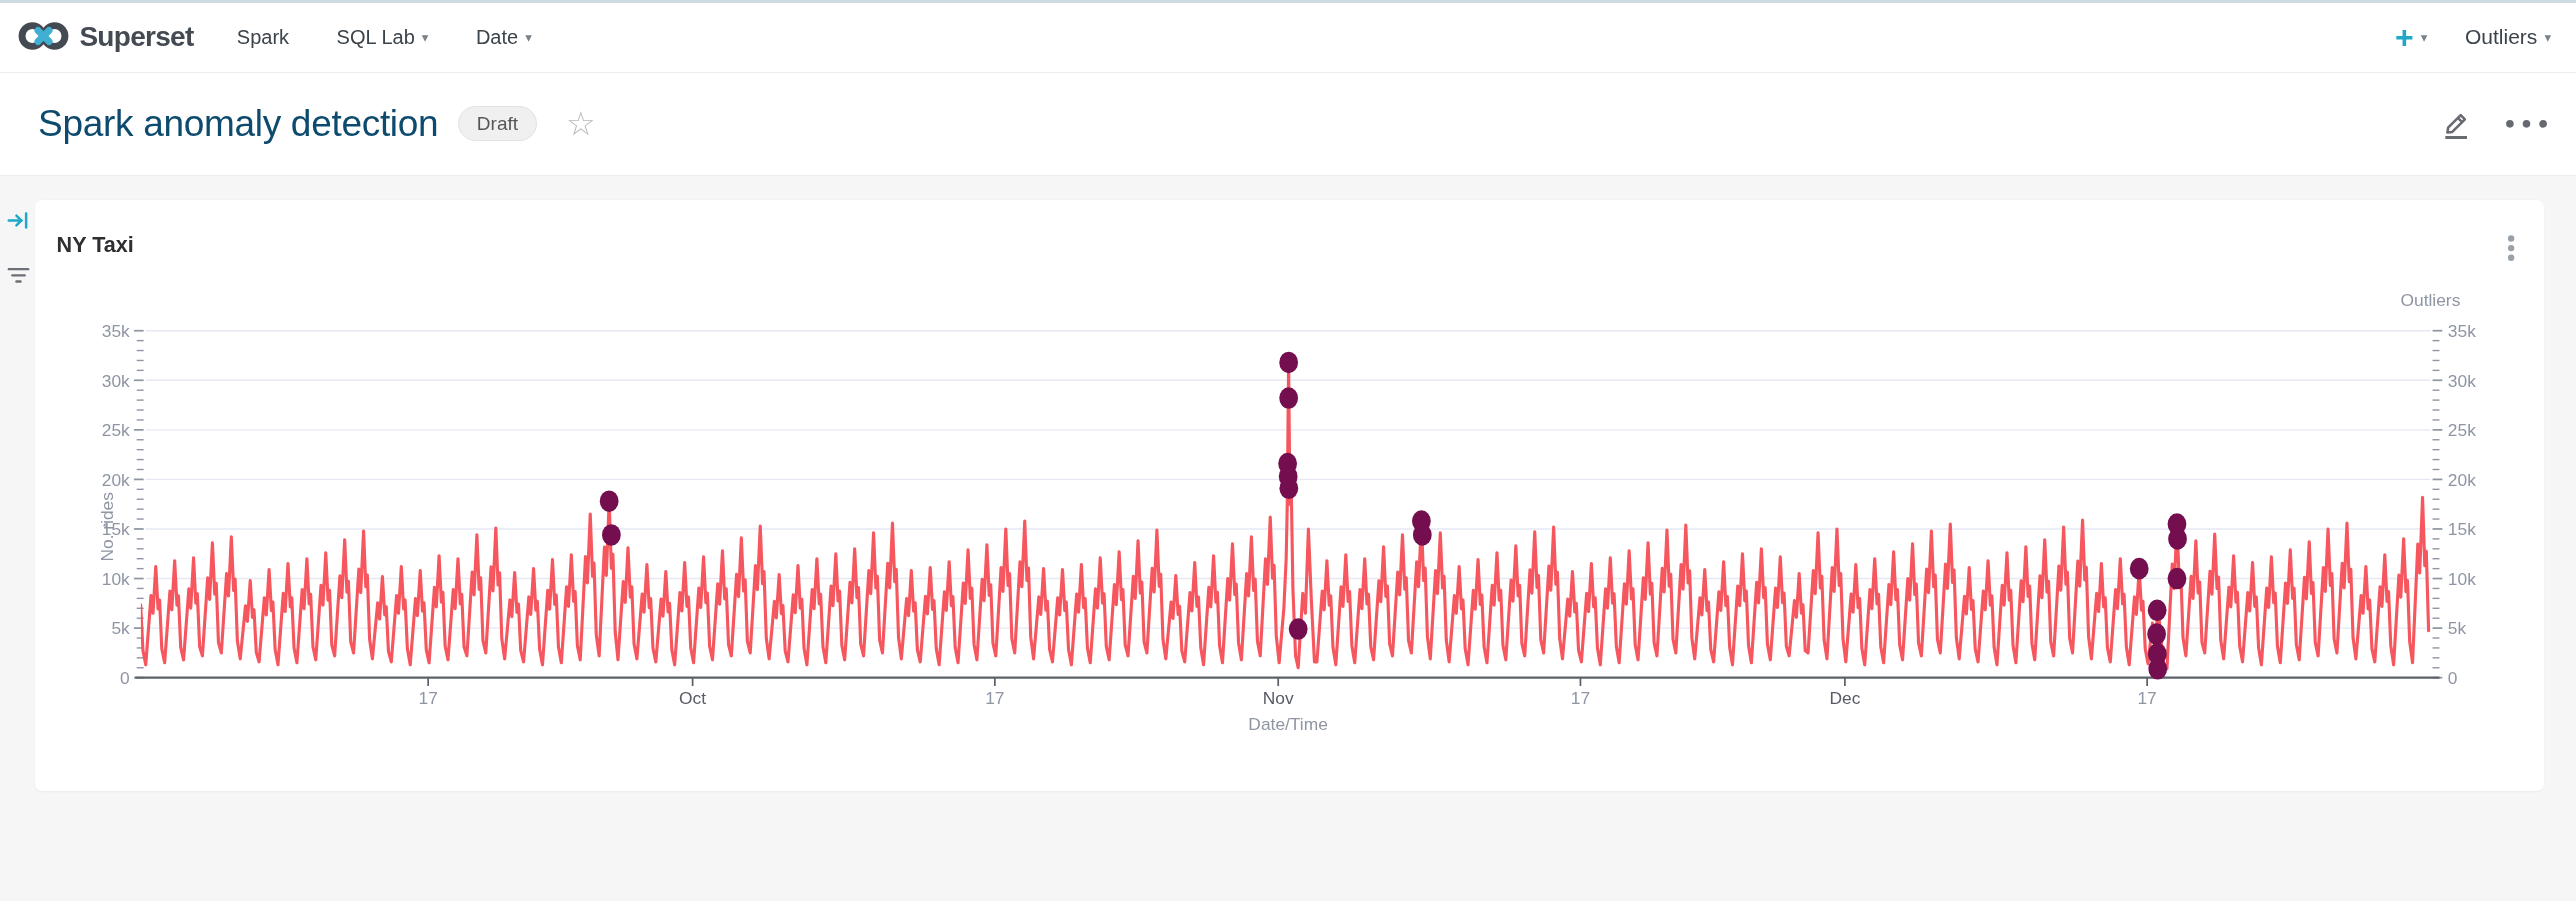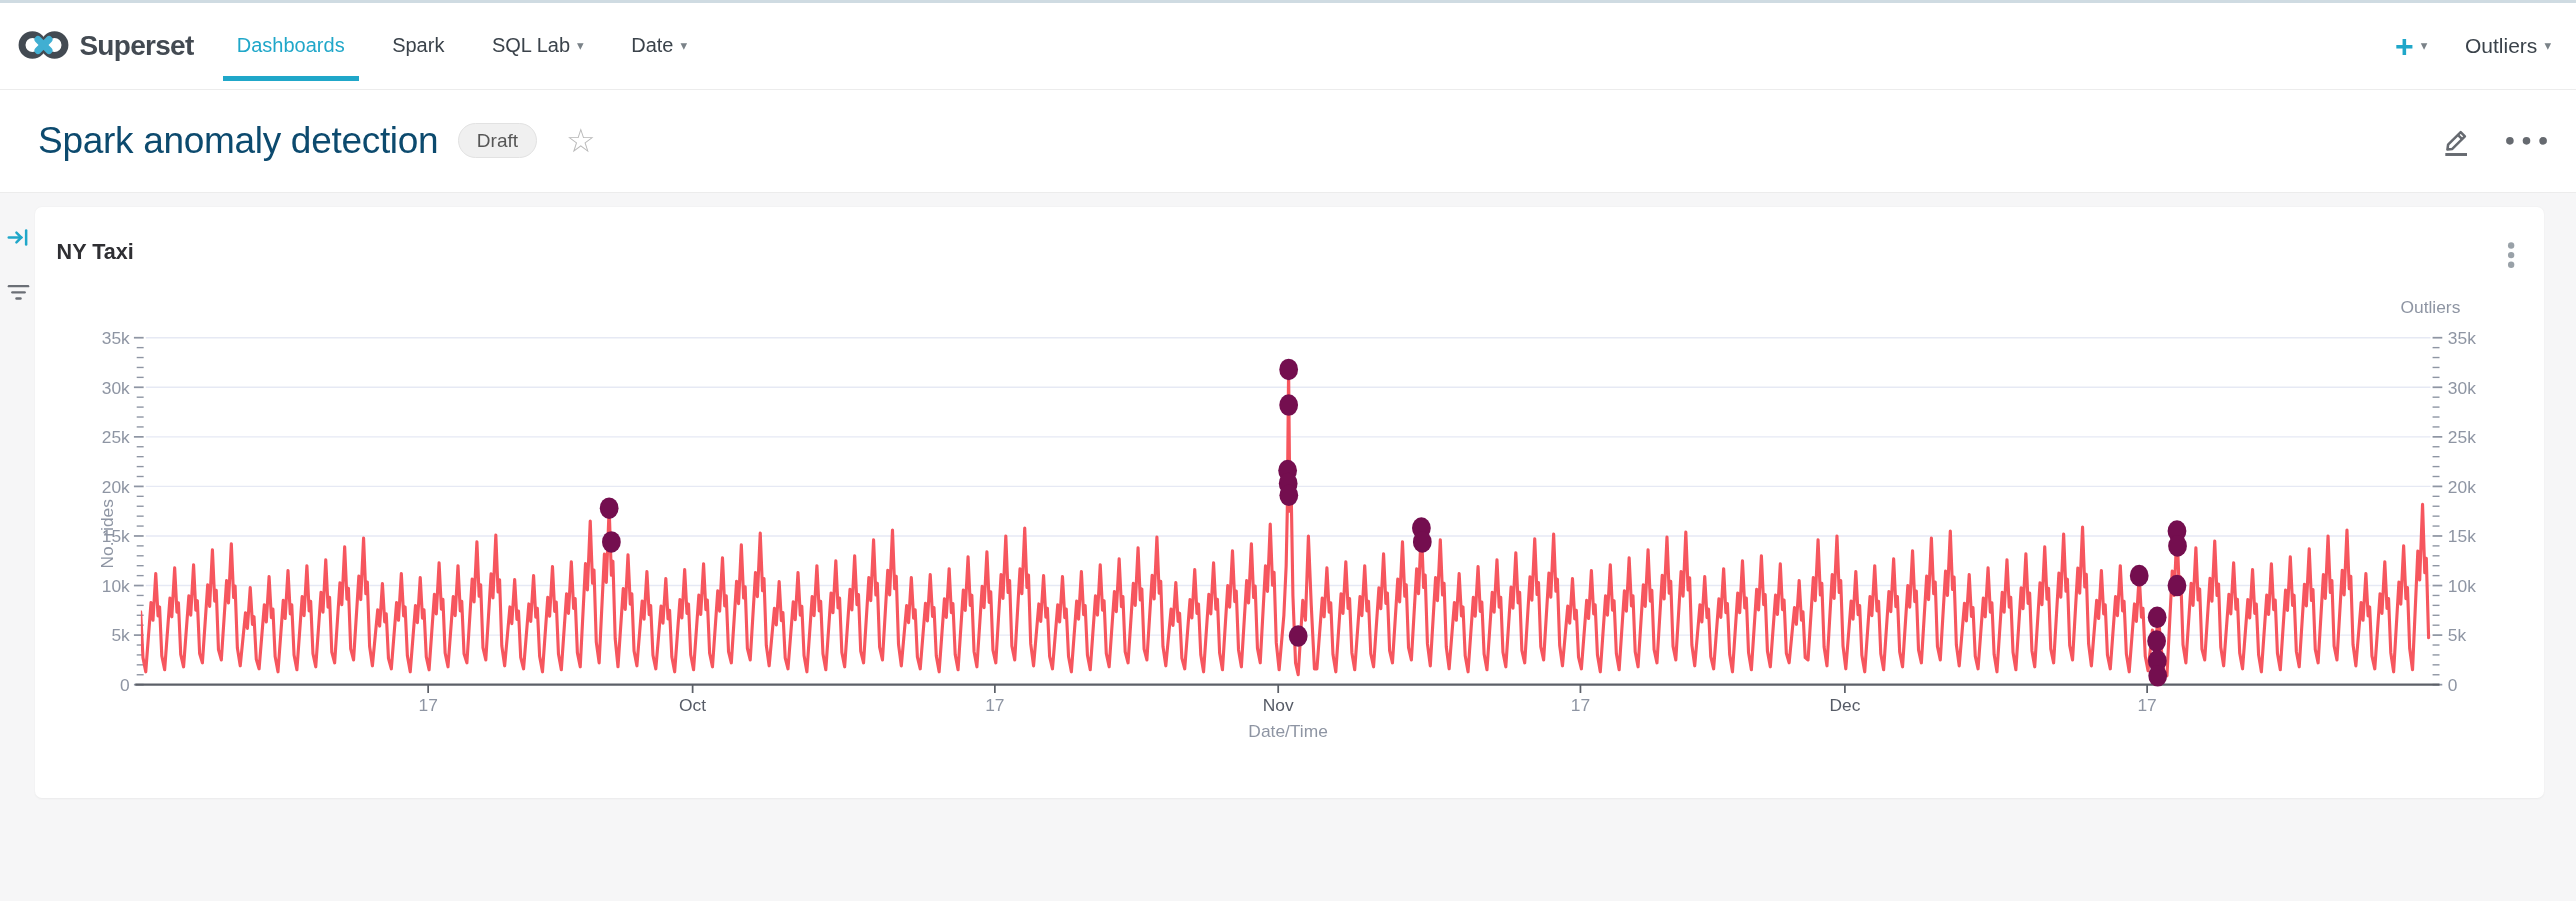--- a/index.html
+++ b/index.html
@@ -2,21 +2,21 @@
 <html style="font-size:11px"><head>
 <meta charset="utf-8">
 <style>
   * { margin:0; padding:0; box-sizing:border-box; }
   html,body { width:2576px; height:901px; overflow:hidden;
     font-family:"Liberation Sans", sans-serif; background:#fff; }
 
   .top-edge { height:2.8px; background:#cfdbe2; }
 
   
-  .header { height:87px; background:#fff; display:flex; align-items:center;
+  .header { height:70px; background:#fff; display:flex; align-items:center;
     padding:0 25px 0 16.7px; border-bottom:1.4px solid #ececec; position:relative; }
   .brand { display:flex; align-items:center; }
   .brand-text { font-size:28px; font-weight:700; color:#434a52; letter-spacing:-0.7px; margin-left:9.7px; }
   .nav { display:flex; margin-left:9.7px; height:70px; }
   .nav-item { position:relative; display:flex; align-items:center; padding:0 14px;
     margin-left:19.5px; font-size:20px; color:#3b434b; cursor:pointer; white-space:nowrap; }
   .nav-item.active { color:#20a7c9; }
   .nav-item.active::after { content:""; position:absolute; left:0; right:0; bottom:0;
     height:4.9px; background:#20a7c9; }
   .caret { font-size:13.2px; color:#7a8288; margin-left:7px; }
@@ -35,21 +35,21 @@
   .title-actions { margin-left:auto; display:flex; align-items:center; gap:31px; }
   .icon-btn { cursor:pointer; display:flex; align-items:center; }
 
   
   .dash { position:relative; height:725px; background:#f6f6f7; }
   .rail { position:absolute; left:0; top:0; width:35px; height:100%; }
   .rail-icon { position:absolute; left:5.6px; cursor:pointer; }
   .rail-icon.expand { top:32px; }
   .rail-icon.filter { top:89px; }
 
-  .card { position:absolute; left:35px; top:14px; width:2509px; height:591px;
+  .card { position:absolute; left:35px; top:24px; width:2509px; height:591px;
     background:#fff; border-radius:7px; box-shadow:0 0.7px 2.1px rgba(0,0,0,0.05); }
   .card-title { position:absolute; left:21.6px; top:32px; font-size:21.6px; font-weight:700;
     color:#2f2f33; }
   .kebab { position:absolute; right:29px; top:35px; cursor:pointer; }
   .chart-wrap { position:absolute; inset:0; }
 </style>
 </head>
 <body>
 
 <div class="top-edge"></div>
@@ -60,23 +60,20 @@
       <svg width="53" height="36" viewBox="0 0 76 52">
         <circle cx="22" cy="26" r="15" fill="none" stroke="#434a52" stroke-width="10"></circle>
         <circle cx="54" cy="26" r="15" fill="none" stroke="#434a52" stroke-width="10"></circle>
         <line x1="30" y1="34" x2="46" y2="18" stroke="#41afd2" stroke-width="10" stroke-linecap="round"></line>
         <line x1="30" y1="18" x2="46" y2="34" stroke="#41afd2" stroke-width="10" stroke-linecap="round"></line>
       </svg>
     </span>
     <span class="brand-text">Superset</span>
   </div>
   <div class="nav">
-    <div class="nav-item active">
-      <span>Dashboards</span>
-    </div>
     <div class="nav-item">
       <span>Spark</span>
     </div>
     <div class="nav-item">
       <span>SQL Lab</span>
       <span class="caret">▾</span>
     </div>
     <div class="nav-item">
       <span>Date</span>
       <span class="caret">▾</span>

